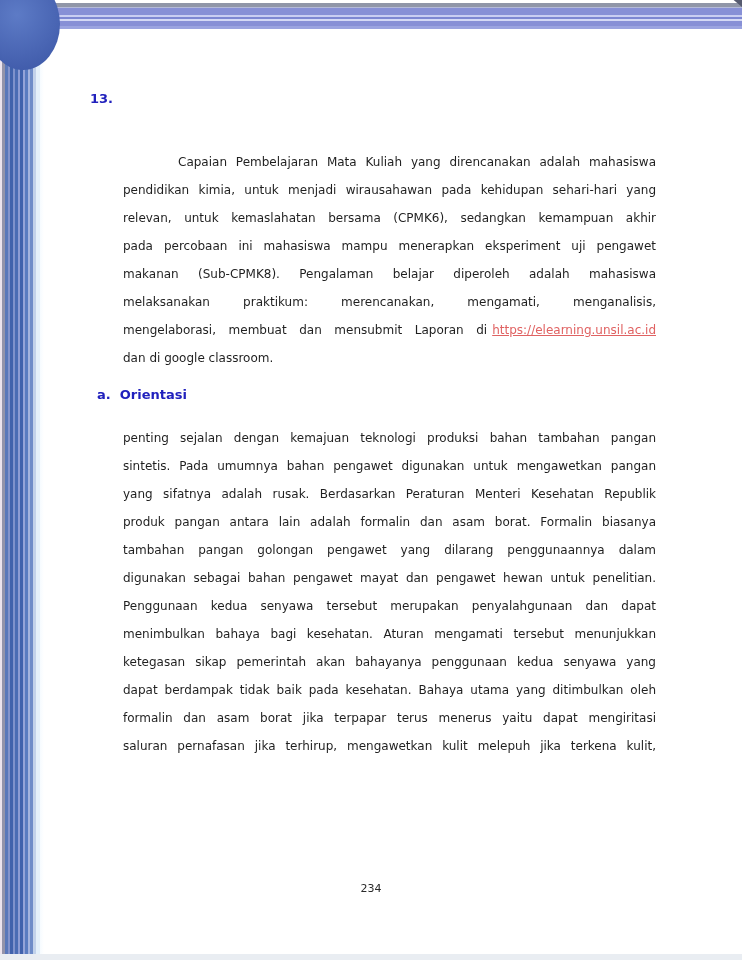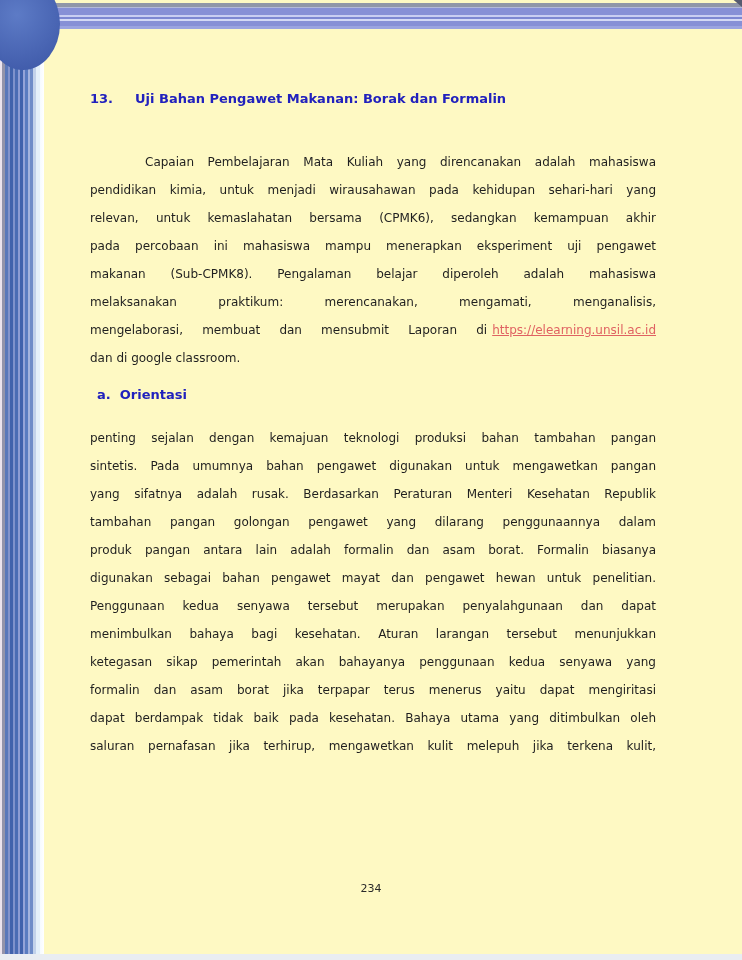--- a/index.html
+++ b/index.html
@@ -1,20 +1,20 @@
 <!DOCTYPE html>
 <html><head>
 <meta charset="utf-8">
 <style>
   html, body { margin: 0; padding: 0; background: #e8e8ec; }
   .page {
     position: relative;
     width: 742px;
     height: 960px;
-    background: #fef9c3;
+    background: #ffffff;
     overflow: hidden;
     font-family: "DejaVu Sans", sans-serif;
     color: #1f1f1f;
   }
   
   .left-stripes {
     position: absolute;
     left: 0; top: 0; bottom: 0;
     width: 44px;
     z-index: 1;
@@ -94,20 +94,21 @@
     line-height: 18px;
     color: #2121bd;
   }
   .para { line-height: 28px; }
   .p1 { margin-top: 40px; }
   .p2 { margin-top: 20px; }
   .line {
     text-align: justify;
     text-align-last: justify;
     white-space: nowrap;
+    margin-left: 33px;
   }
   .line.last {
     text-align-last: left;
   }
   .line.indent { text-indent: 55px; }
   .link {
     color: #e06262;
     text-decoration: underline;
     margin-left: 5px;
   }
@@ -136,21 +137,20 @@
   <div class="left-stripes"></div>
   <div class="top-band"></div>
   <div class="corner-blob"></div>
   <div class="corner-mark"></div>
   <div class="bottom-edge"></div>
 
   <div class="content">
 
     <div class="heading">
       <span>13.</span>
-      <span>Uji  Bahan Pengawet Makanan: Borak dan Formalin</span>
     </div>
 
     <div class="para p1">
       <div class="line indent">Capaian Pembelajaran Mata Kuliah yang direncanakan adalah mahasiswa</div>
       <div class="line">pendidikan kimia, untuk menjadi wirausahawan pada kehidupan sehari-hari yang</div>
       <div class="line">relevan, untuk kemaslahatan bersama (CPMK6), sedangkan kemampuan akhir</div>
       <div class="line">pada percobaan ini mahasiswa mampu menerapkan eksperiment uji pengawet</div>
       <div class="line">makanan (Sub-CPMK8). Pengalaman belajar diperoleh adalah mahasiswa</div>
       <div class="line">melaksanakan praktikum: merencanakan, mengamati, menganalisis,</div>
       <div class="line">
@@ -161,28 +161,28 @@
 
     <div class="subheading">
       <span>a.</span>
       <span>Orientasi</span>
     </div>
 
     <div class="para p2">
       <div class="line">penting sejalan dengan kemajuan teknologi produksi bahan tambahan pangan</div>
       <div class="line">sintetis. Pada umumnya bahan pengawet digunakan untuk mengawetkan pangan</div>
       <div class="line">yang sifatnya adalah rusak. Berdasarkan Peraturan Menteri Kesehatan Republik</div>
+      <div class="line">produk pangan antara lain adalah formalin dan asam borat. Formalin biasanya</div>
       <div class="line">tambahan pangan golongan pengawet yang dilarang penggunaannya dalam</div>
-      <div class="line">produk pangan antara lain adalah formalin dan asam borat. Formalin biasanya</div>
       <div class="line">digunakan sebagai bahan pengawet mayat dan pengawet hewan untuk penelitian.</div>
       <div class="line">Penggunaan kedua senyawa tersebut merupakan penyalahgunaan dan dapat</div>
-      <div class="line">menimbulkan bahaya bagi kesehatan. Aturan larangan tersebut menunjukkan</div>
+      <div class="line">menimbulkan bahaya bagi kesehatan. Aturan mengamati tersebut menunjukkan</div>
       <div class="line">ketegasan sikap pemerintah akan bahayanya penggunaan kedua senyawa yang</div>
+      <div class="line">dapat berdampak tidak baik pada kesehatan. Bahaya utama yang ditimbulkan oleh</div>
       <div class="line">formalin dan asam borat jika terpapar terus menerus yaitu dapat mengiritasi</div>
-      <div class="line">dapat berdampak tidak baik pada kesehatan. Bahaya utama yang ditimbulkan oleh</div>
       <div class="line">saluran pernafasan jika terhirup, mengawetkan kulit melepuh jika terkena kulit,</div>
     </div>
 
   </div>
 
   <div class="page-number">234</div>
 
 </div>
 
 </body></html>

